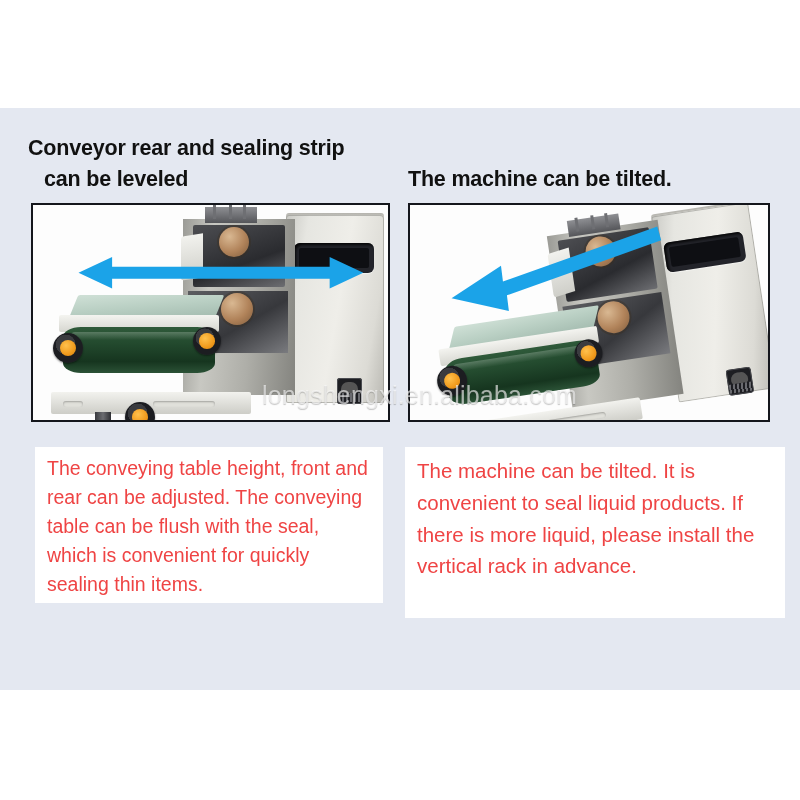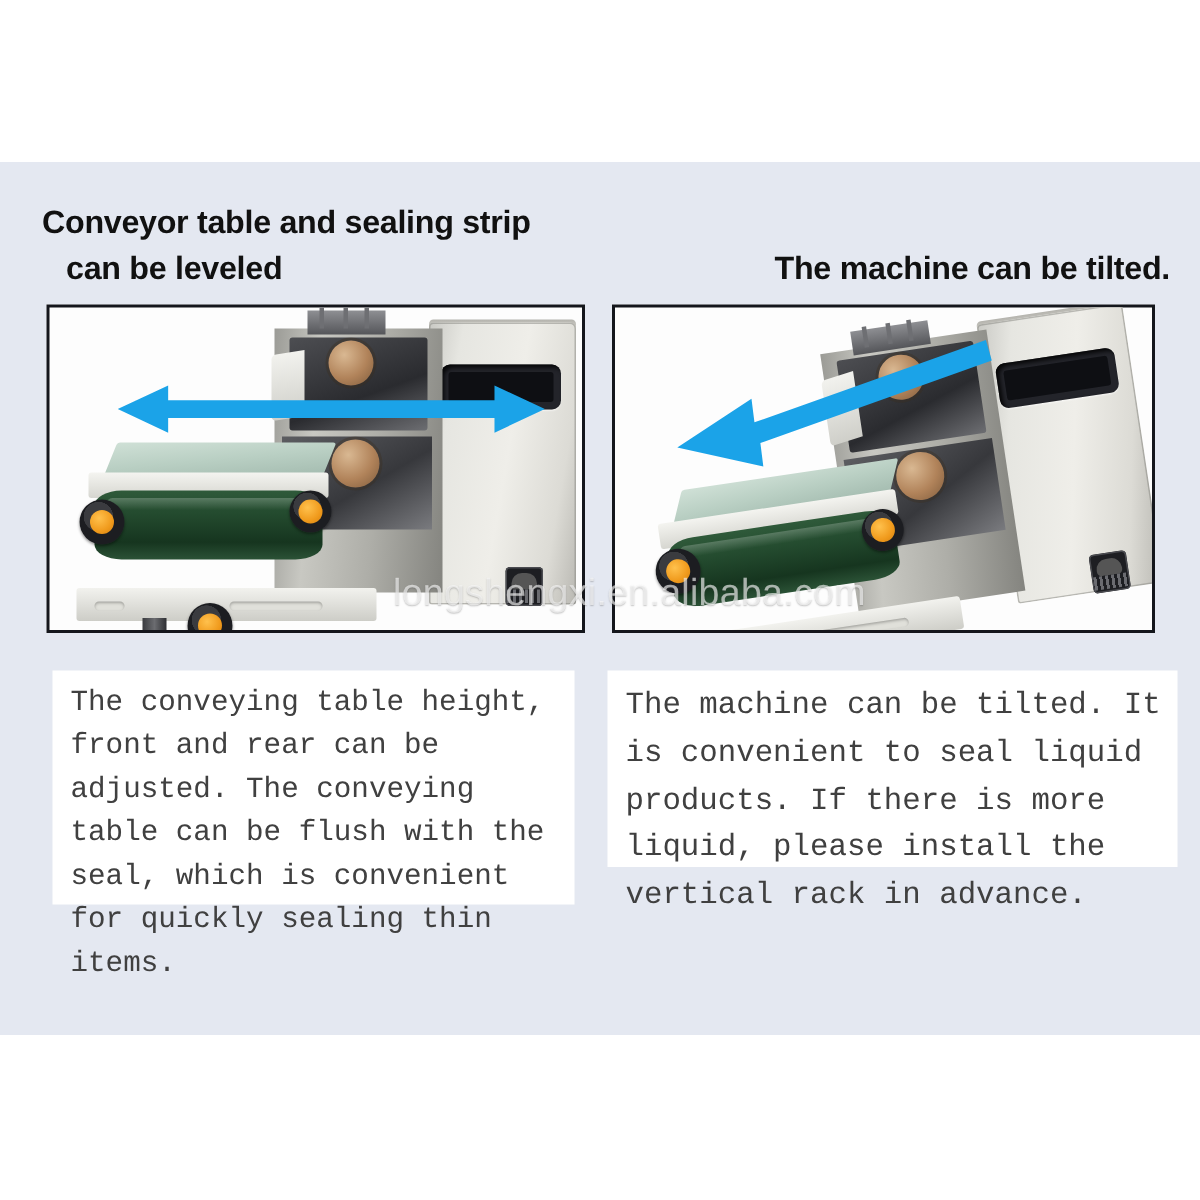--- a/index.html
+++ b/index.html
@@ -23,21 +23,21 @@
   .title-left{
     position:absolute;left:28px;top:133px;width:370px;
     font-size:21.5px;font-weight:bold;color:#111;
     line-height:1.42;letter-spacing:-0.2px;
   }
   .title-left .l1{display:block;text-align:left;}
   .title-left .l2{display:block;padding-left:16px;}
   .title-right{
     position:absolute;left:408px;top:167px;width:372px;
     font-size:21.5px;font-weight:bold;color:#111;
-    text-align:right;letter-spacing:-0.2px;
+    text-align:left;letter-spacing:-0.2px;
   }
 
   
   .photo{
     position:absolute;top:203px;height:219px;
     border:2px solid #14161c;
     background:#fdfdfd;
     overflow:hidden;
     box-sizing:border-box;
   }
@@ -184,44 +184,44 @@
     text-shadow:0 1px 1px rgba(70,70,70,.30);
     letter-spacing:.2px;white-space:nowrap;
     font-family:"Liberation Sans", sans-serif;
     pointer-events:none;
     margin-left:24px;
   }
 
   
   .caption{
     position:absolute;background:#ffffff;
-    font-family:Liberation Mono, monospace;
-    color:#404040;
+    font-family:Liberation Sans, sans-serif;
+    color:#ef4444;
     box-sizing:border-box;
   }
   .caption.left{
     left:35px;top:447px;width:348px;height:156px;
     padding:7px 10px 0 12px;
     font-size:19.5px;line-height:1.49;
   }
   .caption.right{
-    left:405px;top:447px;width:380px;height:131px;
+    left:405px;top:447px;width:380px;height:171px;
     padding:8px 10px 0 12px;
     font-size:20.5px;line-height:1.55;
   }
 </style>
 </head>
 <body>
 
 <div class="page">
 
   <div class="panel"></div>
 
   <div class="title-left">
-    <span class="l1">Conveyor table and sealing strip</span>
+    <span class="l1">Conveyor rear and sealing strip</span>
     <span class="l2">can be leveled</span>
   </div>
 
   <div class="title-right">The machine can be tilted.</div>
 
   <div class="photo left">
     <div class="scene">
       <div class="machine">
         <div class="tower-top"></div>
         <div class="tower"></div>

